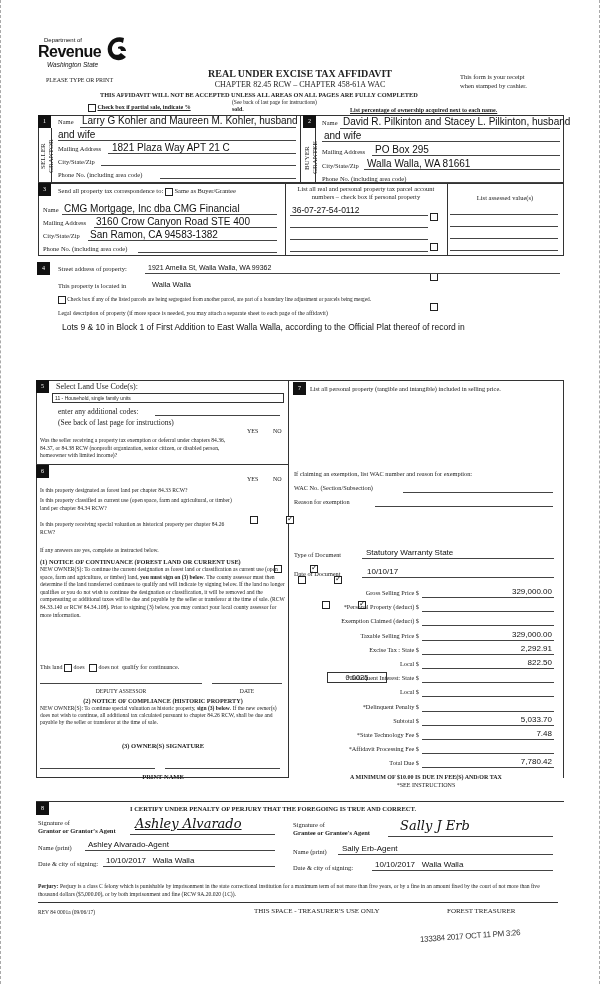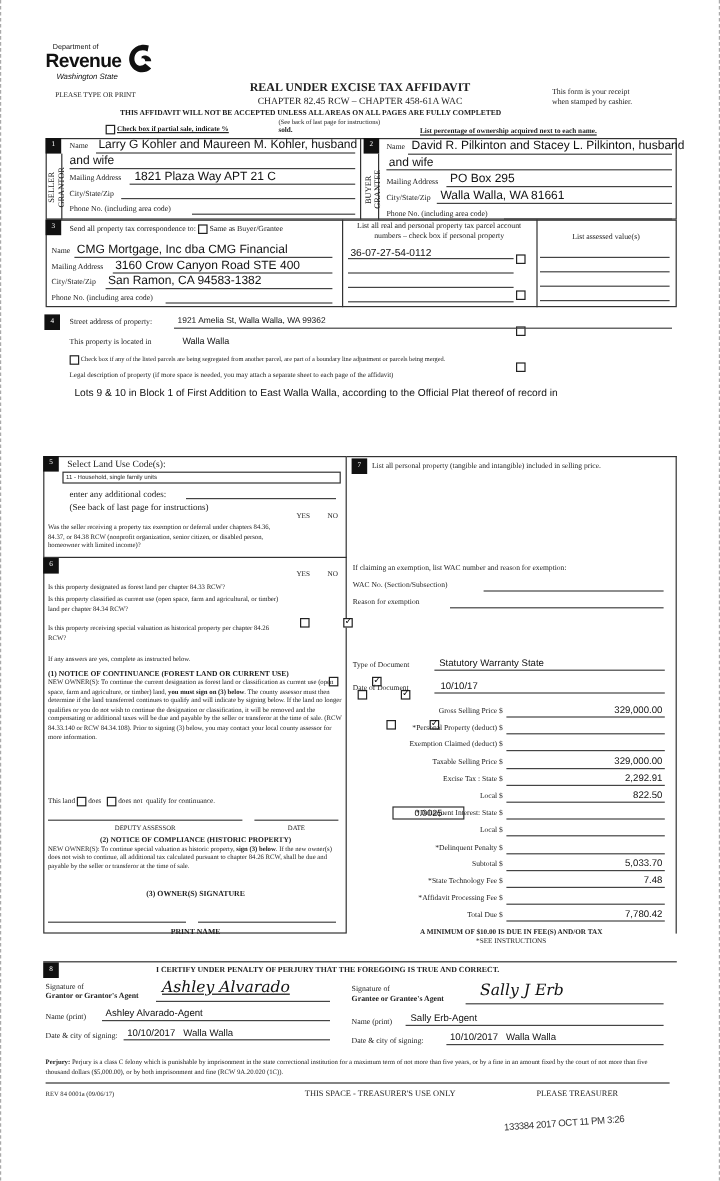--- a/index.html
+++ b/index.html
@@ -321,17 +321,17 @@
 <div class="line" style="left:372px; top:870px; width:181px;"></div>
 
 
 <div class="abs serif" style="left:38px; top:882px; width:520px; font-size:5.6px; line-height:8px;">
   <b>Perjury:</b>
   <span>Perjury is a class C felony which is punishable by imprisonment in the state correctional institution for a maximum term of not more than five years, or by a fine in an amount fixed by the court of not more than five thousand dollars ($5,000.00), or by both imprisonment and fine (RCW 9A.20.020 (1C)).</span>
 </div>
 <div class="abs" style="left:38px; top:902px; width:520px; height:1px; background:#333;"></div>
 <div class="abs serif" style="left:38px; top:909px; font-size:5.5px;">REV 84 0001a (09/06/17)</div>
 <div class="abs serif" style="left:210px; top:907px; font-size:7px;margin-left:44px;">THIS SPACE - TREASURER'S USE ONLY</div>
-<div class="abs serif" style="left:447px; top:907px; font-size:7px;">PLEASE TREASURER</div>
+<div class="abs serif" style="left:447px; top:907px; font-size:7px;">FOREST TREASURER</div>
 <div class="abs sans" style="left:420px; top:935px; font-size:8px; color:#333; transform:rotate(-4deg); transform-origin:left center; letter-spacing:-0.3px;">133384 2017 OCT 11 PM 3:26</div>
 
 
 
 
 </body></html>

